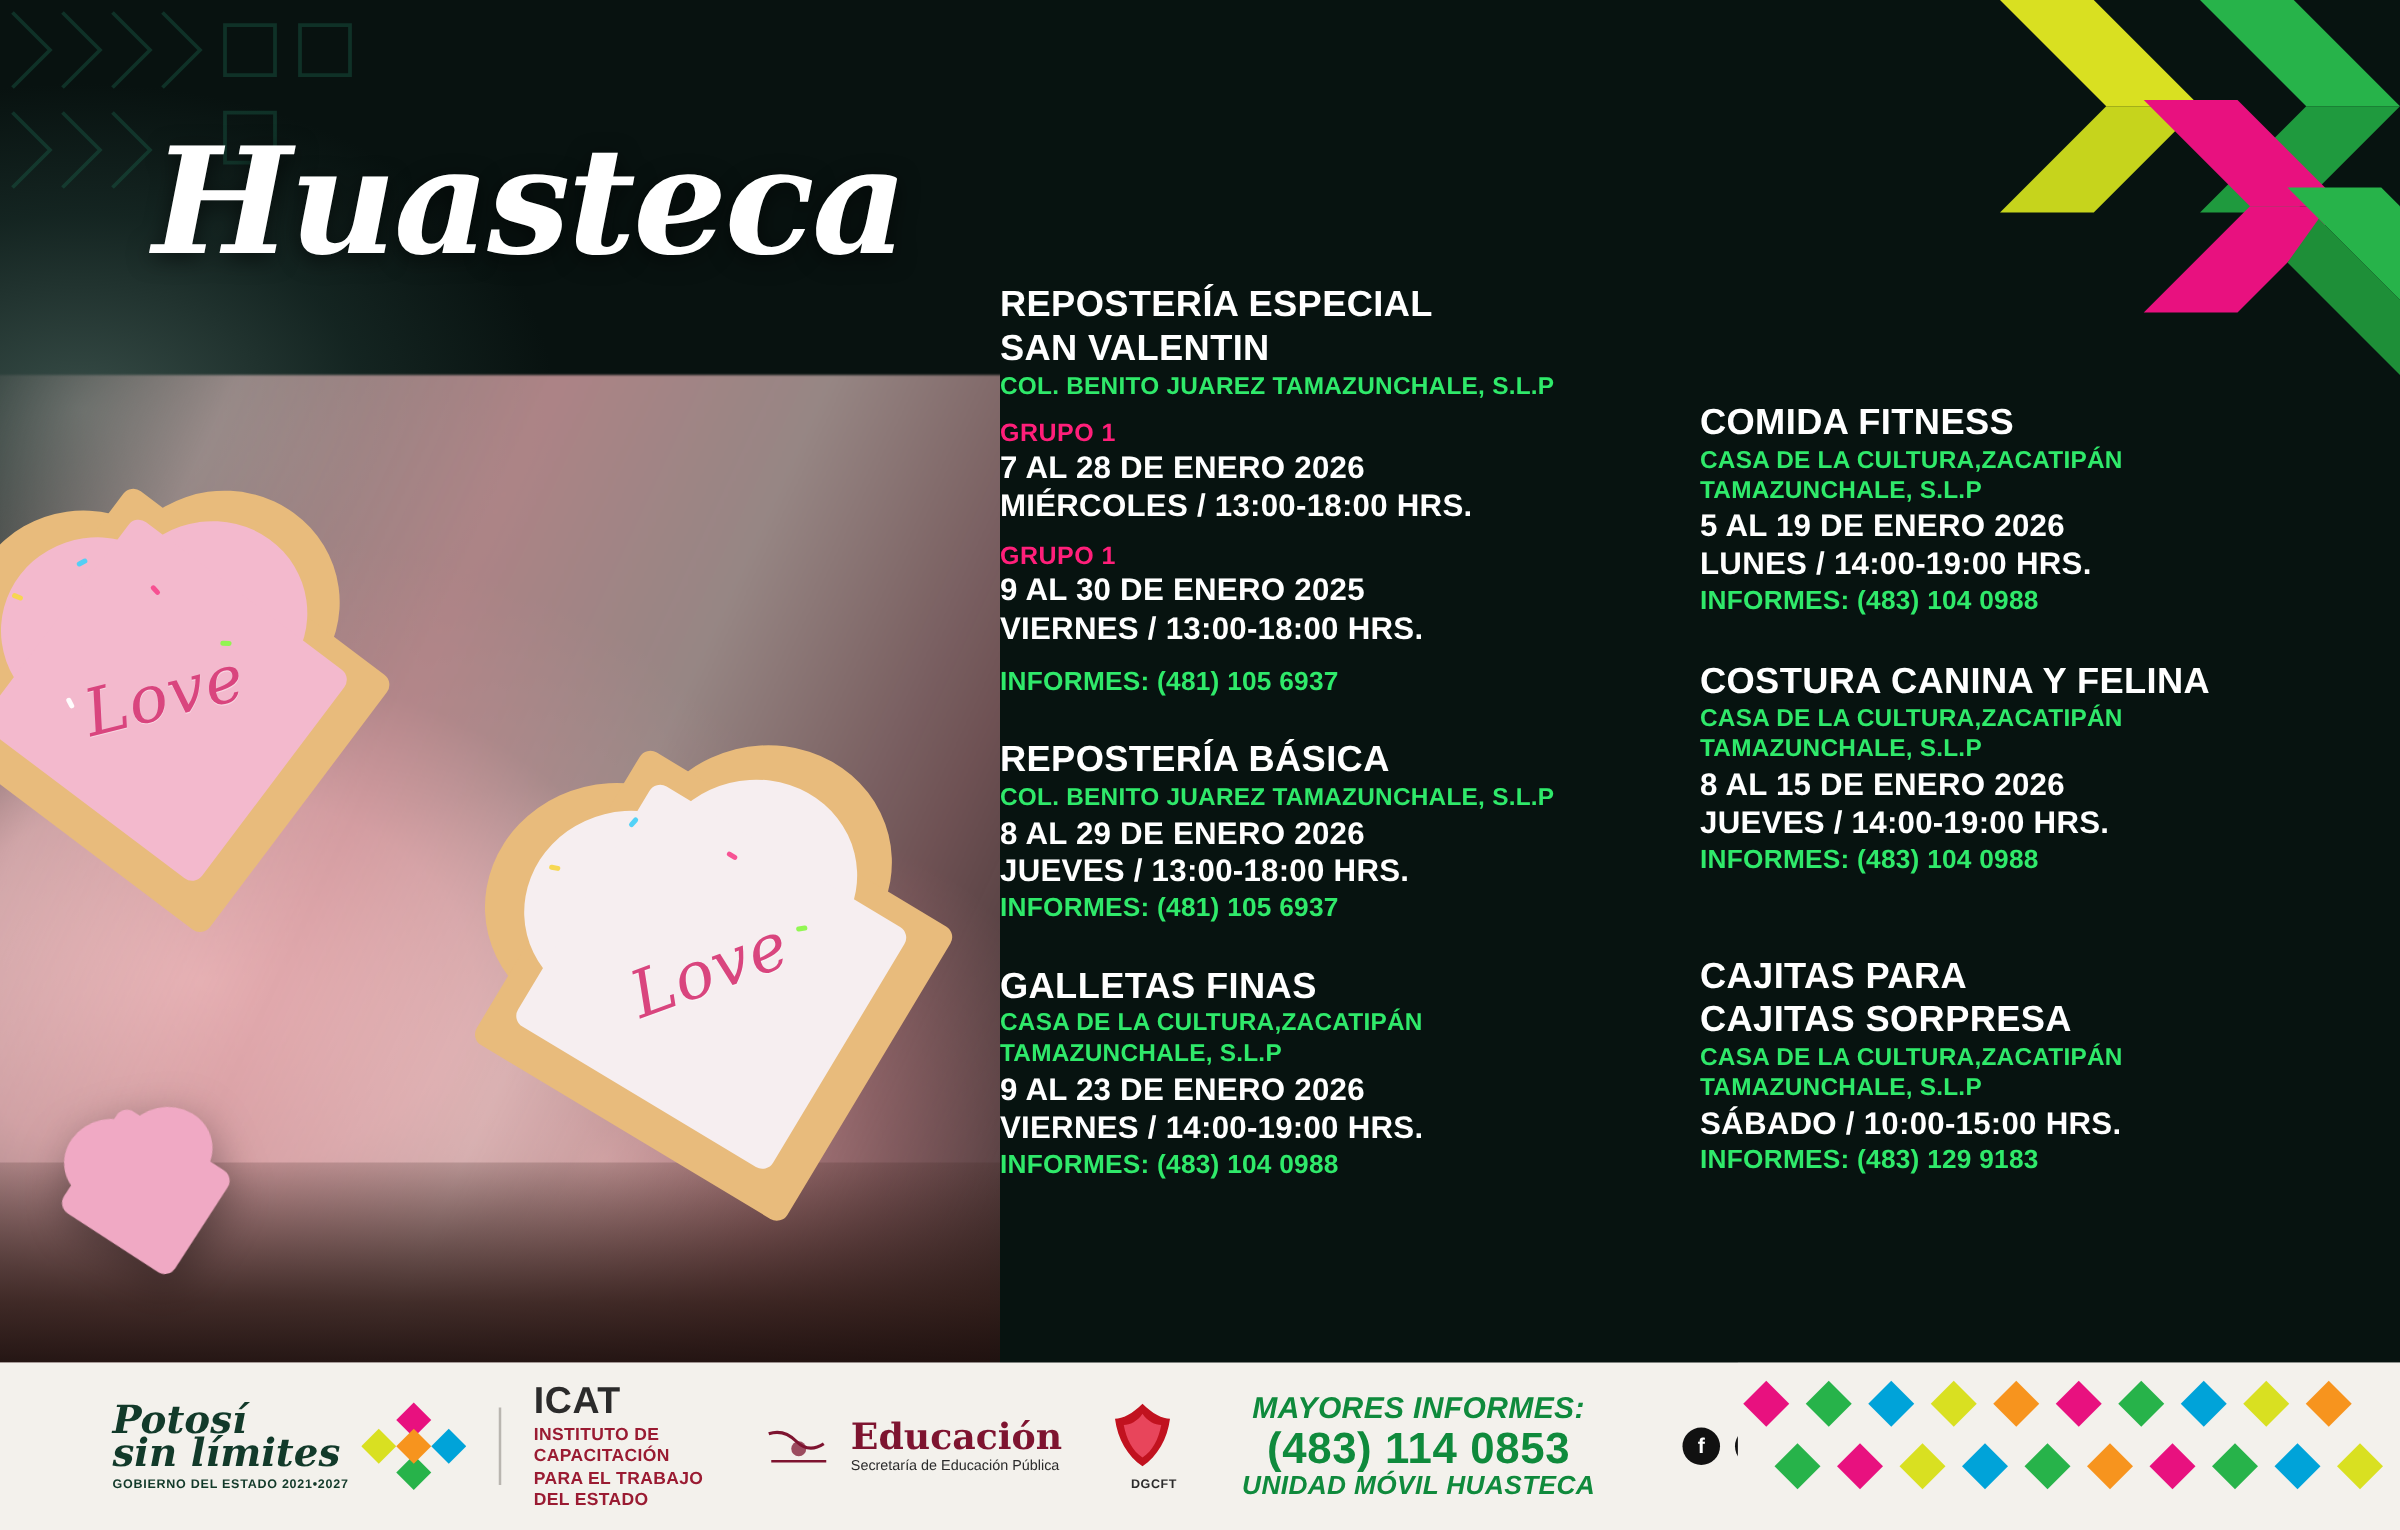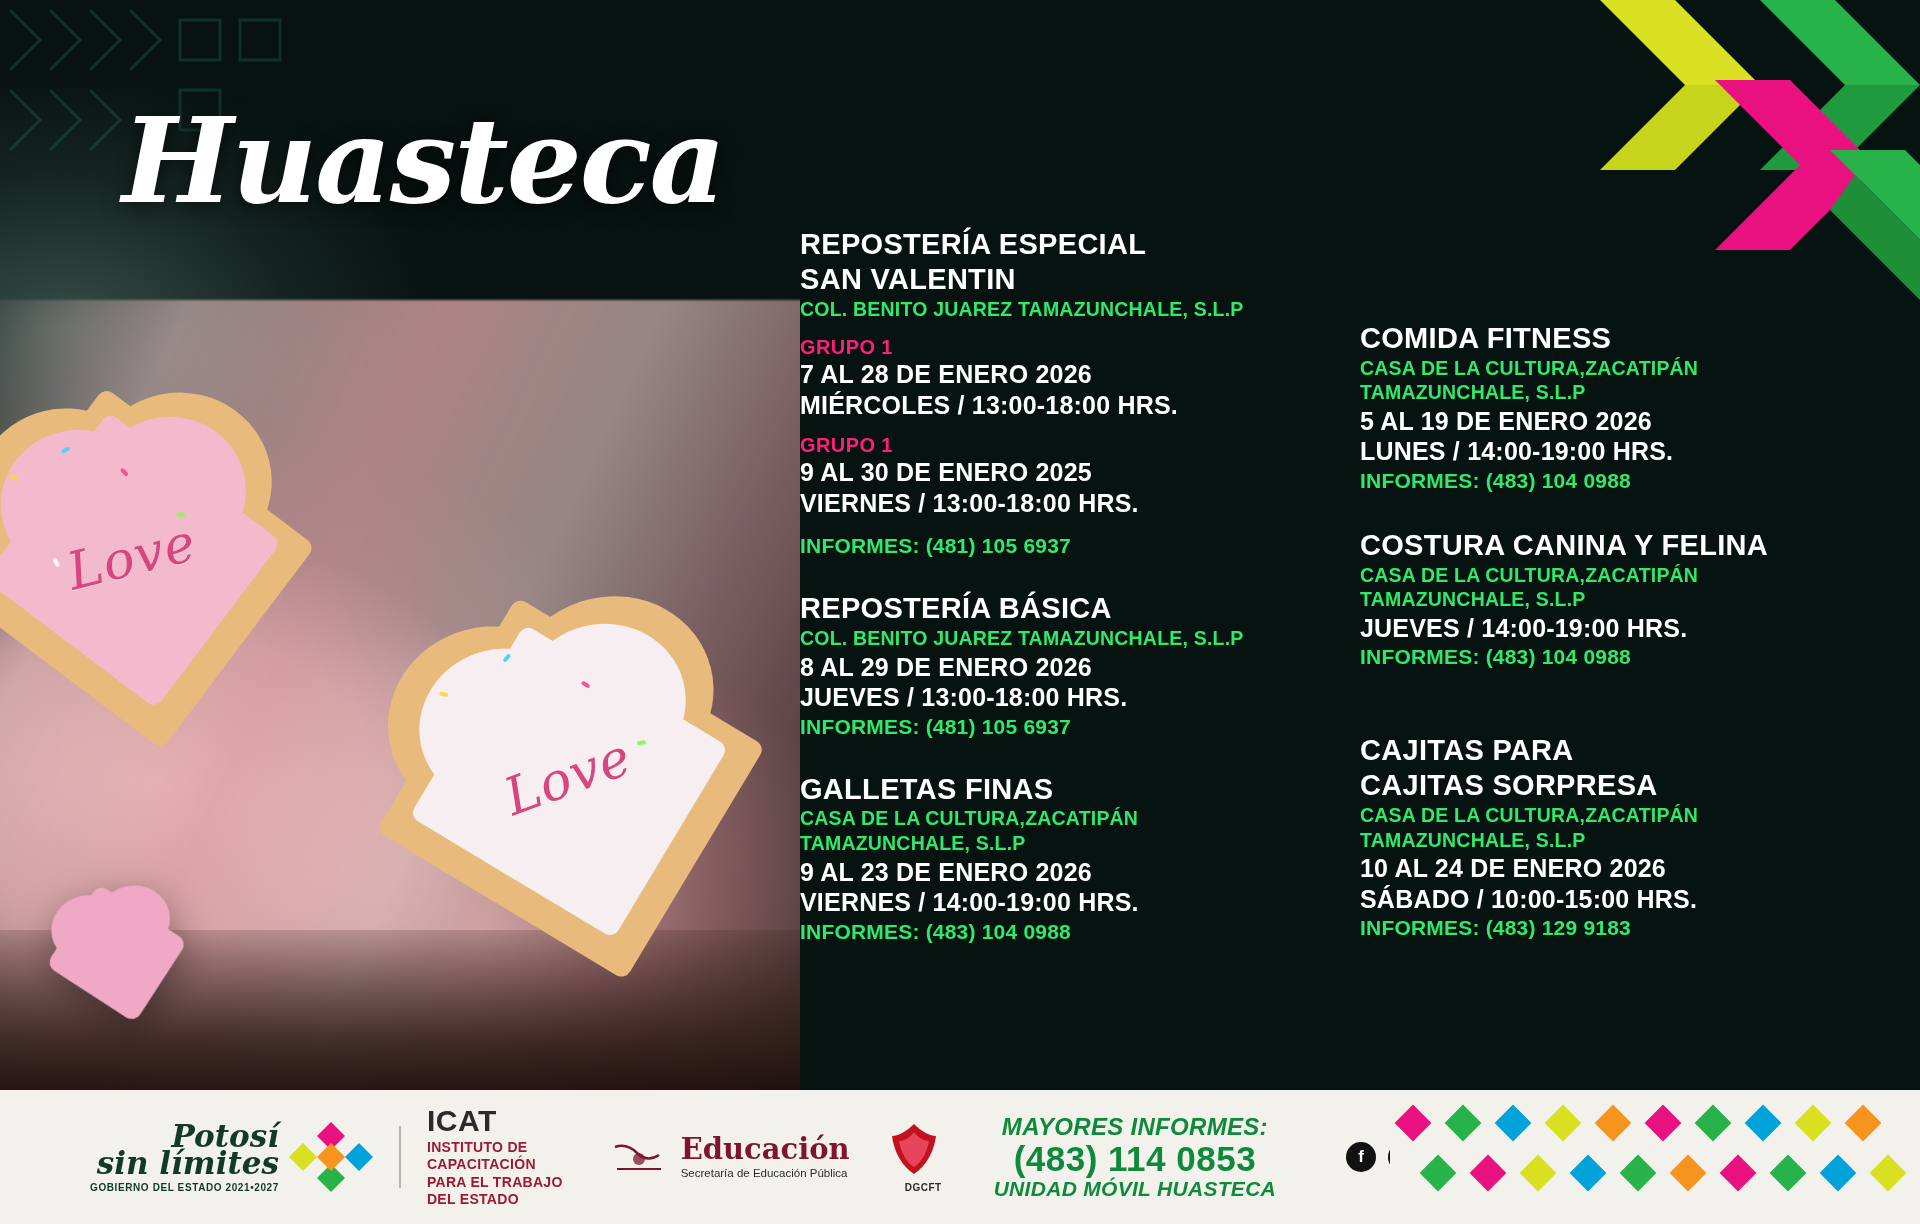--- a/index.html
+++ b/index.html
@@ -244,21 +244,21 @@
     width: 100%;
     height: 100%;
   }
   .potosi-logo {
     margin-left: 90px;
     display: flex;
     align-items: center;
     gap: 10px;
   }
   .potosi-text {
-    text-align: right;
+    text-align: left;
     line-height: 1;
   }
   .potosi-text .p1 {
     font-family: "DejaVu Serif", serif;
     font-weight: bold;
     font-style: italic;
     font-size: 31px;
     color: #123a2a;
     display: block;
   }
@@ -520,30 +520,30 @@
         <div class="course-place">TAMAZUNCHALE, S.L.P</div>
         <div class="course-line">5 AL 19 DE ENERO 2026</div>
         <div class="course-line">LUNES / 14:00-19:00 HRS.</div>
         <div class="course-info">INFORMES: (483) 104 0988</div>
       </div>
 
       <div class="course" style="margin-top:36px">
         <div class="course-title">COSTURA CANINA Y FELINA</div>
         <div class="course-place">CASA DE LA CULTURA,ZACATIPÁN</div>
         <div class="course-place">TAMAZUNCHALE, S.L.P</div>
+        <div class="course-line">8 AL 15 DE ENERO 2026</div>
         <div class="course-line">JUEVES / 14:00-19:00 HRS.</div>
         <div class="course-info">INFORMES: (483) 104 0988</div>
       </div>
 
       <div class="course" style="margin-top:65px">
         <div class="course-title">CAJITAS PARA</div>
         <div class="course-title">CAJITAS SORPRESA</div>
         <div class="course-place">CASA DE LA CULTURA,ZACATIPÁN</div>
         <div class="course-place">TAMAZUNCHALE, S.L.P</div>
-        <div class="course-line">10 AL 24 DE ENERO 2026</div>
         <div class="course-line">SÁBADO  / 10:00-15:00 HRS.</div>
         <div class="course-info">INFORMES: (483) 129 9183</div>
       </div>
 
     </div>
   </div>
 
   <div class="footer">
     <div class="footer-inner">
 

